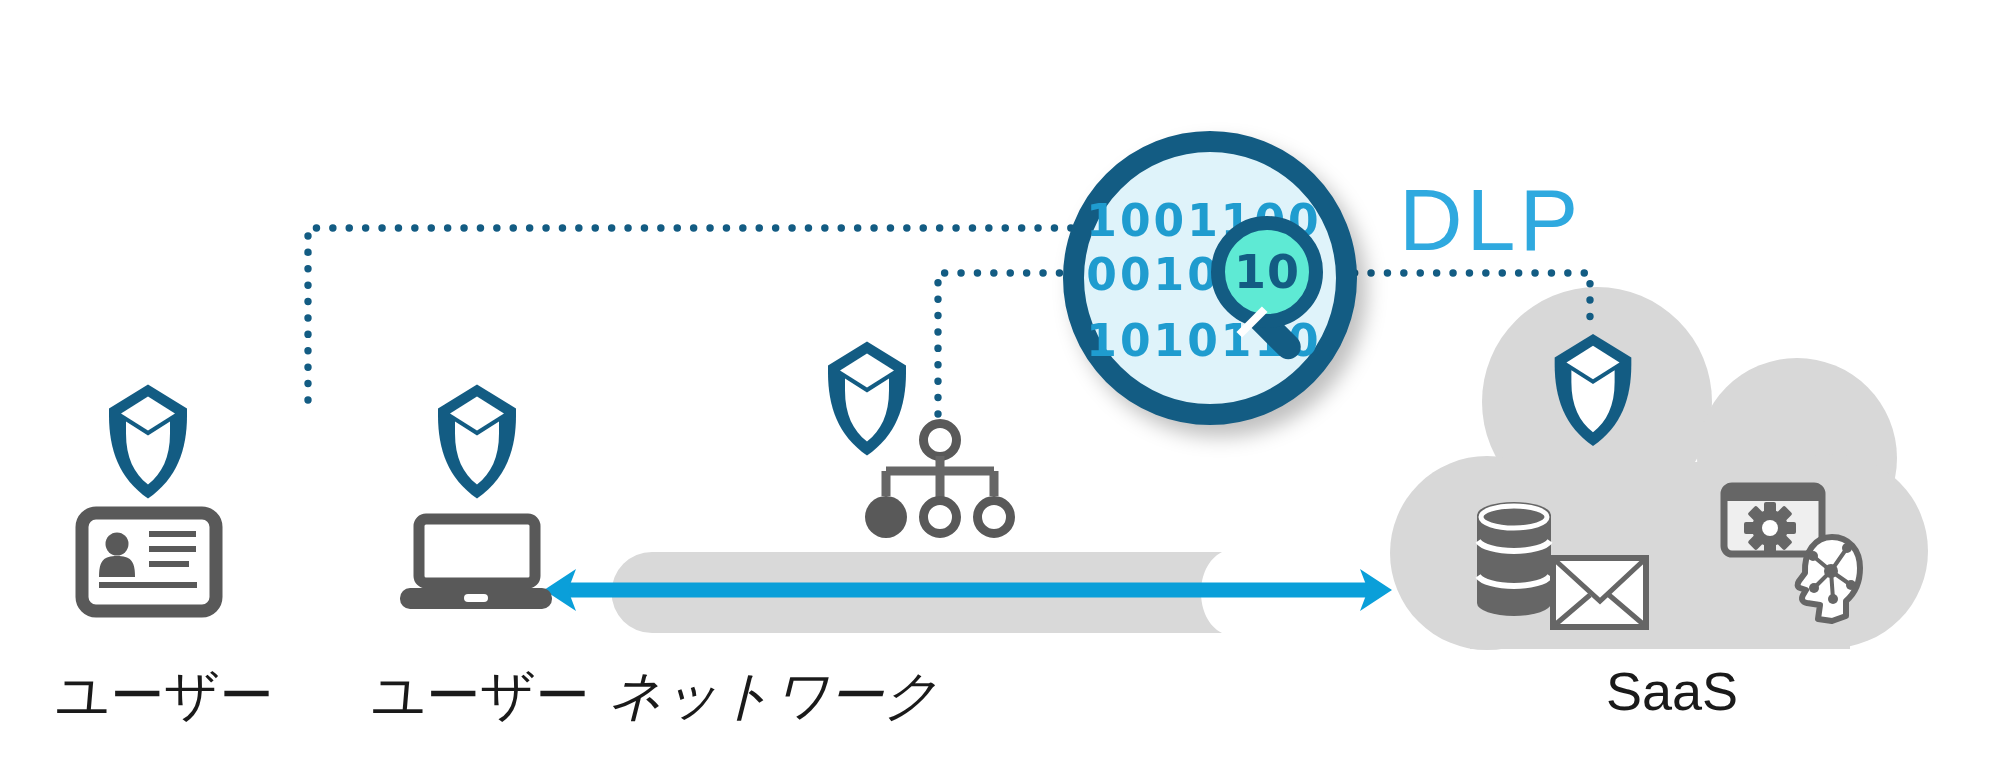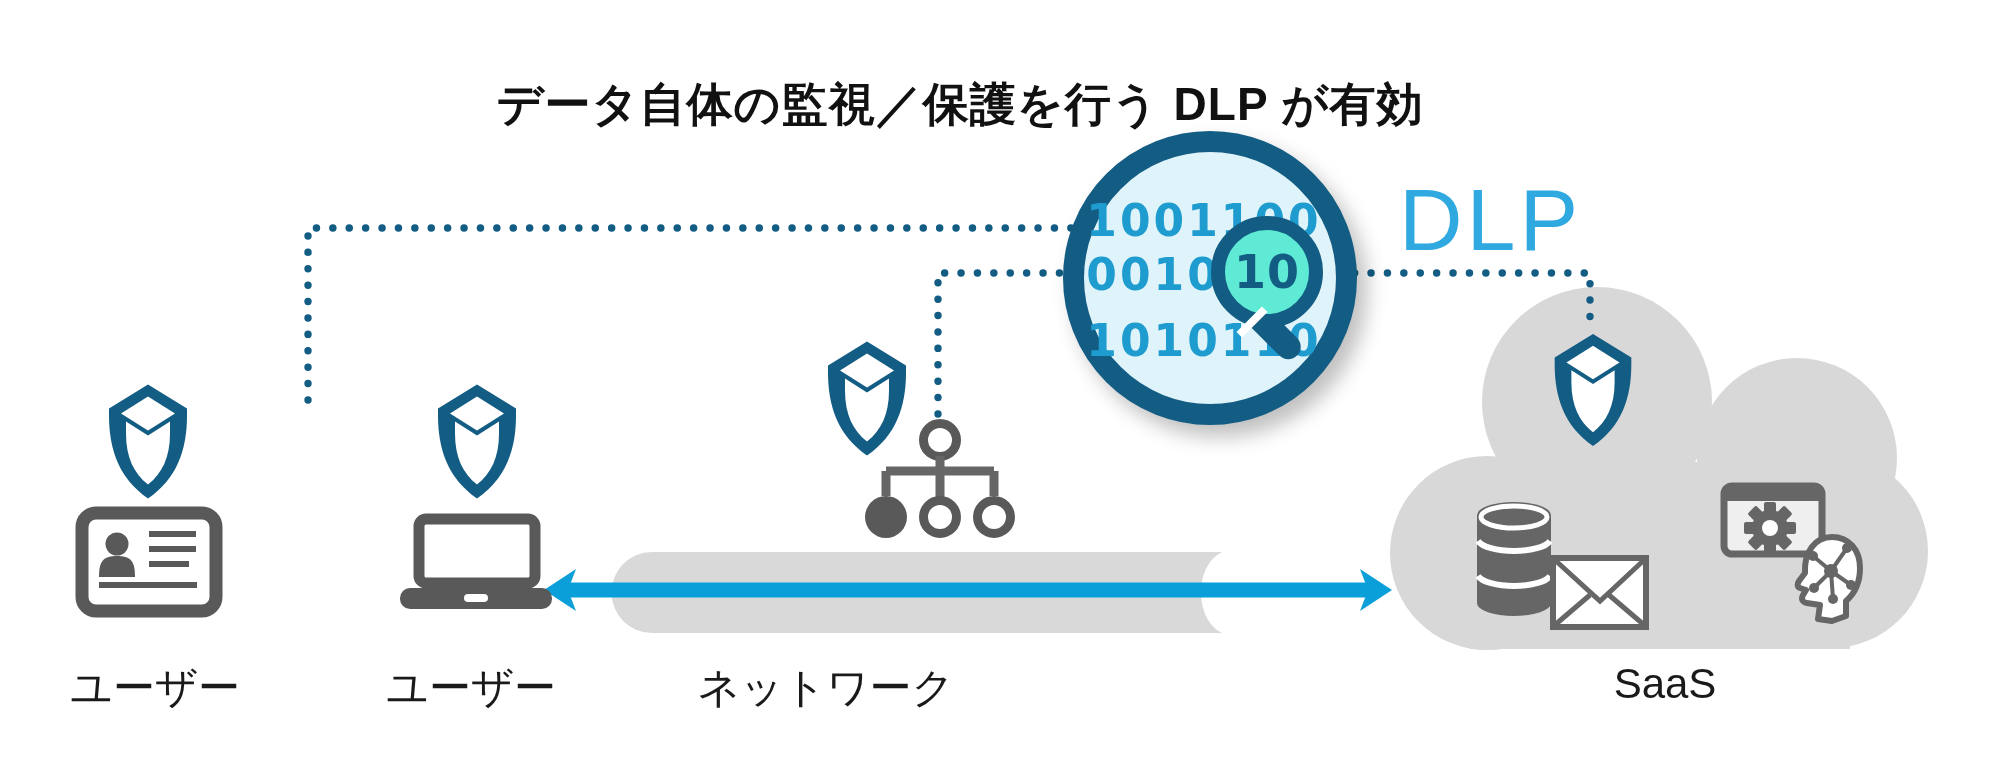--- a/index.html
+++ b/index.html
@@ -20,27 +20,27 @@
   #page{
     position:relative;width:2000px;height:780px;background:#fff;overflow:hidden;
     font-family:"Liberation Sans","DejaVu Sans",sans-serif;
   }
   #base-svg{position:absolute;left:0;top:0;}
   .title{
     position:absolute;left:460px;top:74px;width:1000px;text-align:center;
     font-size:46px;font-weight:700;color:var(--title-color);letter-spacing:1px;white-space:nowrap;
   }
   .node-label{
-    position:absolute;top:660px;text-align:center;font-size:42px;font-weight:500;
+    position:absolute;top:660px;font-size:54px;font-weight:500;
     color:var(--label-color);white-space:nowrap;
   }
   .label-user{left:55px;width:200px;}
   .label-device{left:371px;width:200px;}
-  .label-network{left:676px;width:300px;}
-  .label-saas{left:1565px;width:200px;}
+  .label-network{left:608px;width:300px;font-style:italic;}
+  .label-saas{left:1606px;width:200px;}
   .dlp-circle{
     position:absolute;left:1063px;top:131px;width:252px;height:252px;border-radius:50%;
     border:21px solid var(--shield-blue);background:var(--circle-fill);
     box-shadow:10px 12px 20px rgba(0,0,0,0.25);
   }
   .binary-layer{
     position:absolute;left:1063px;top:131px;width:294px;height:294px;border-radius:50%;overflow:hidden;
   }
   .binary-row{
     position:absolute;left:0;width:282px;text-align:center;
@@ -196,20 +196,19 @@
     <div class="binary-row binary-row-1">1001100</div>
     <div class="binary-row binary-row-2">0010100</div>
     <div class="binary-row binary-row-3">1010110</div>
   </div>
   <div class="magnifier-handle"></div>
   <div class="magnifier-glass">
     <span class="magnifier-value">10</span>
   </div>
   <div class="magnifier-handle-gap"></div>
 
-  <div class="title">データ自体の監視／保護を行う DLP が有効</div>
   <div class="dlp-label">DLP</div>
   <div class="node-label label-user">ユーザー</div>
   <div class="node-label label-device">ユーザー</div>
   <div class="node-label label-network">ネットワーク</div>
   <div class="node-label label-saas">SaaS</div>
 
 </div>
 
 </body></html>

